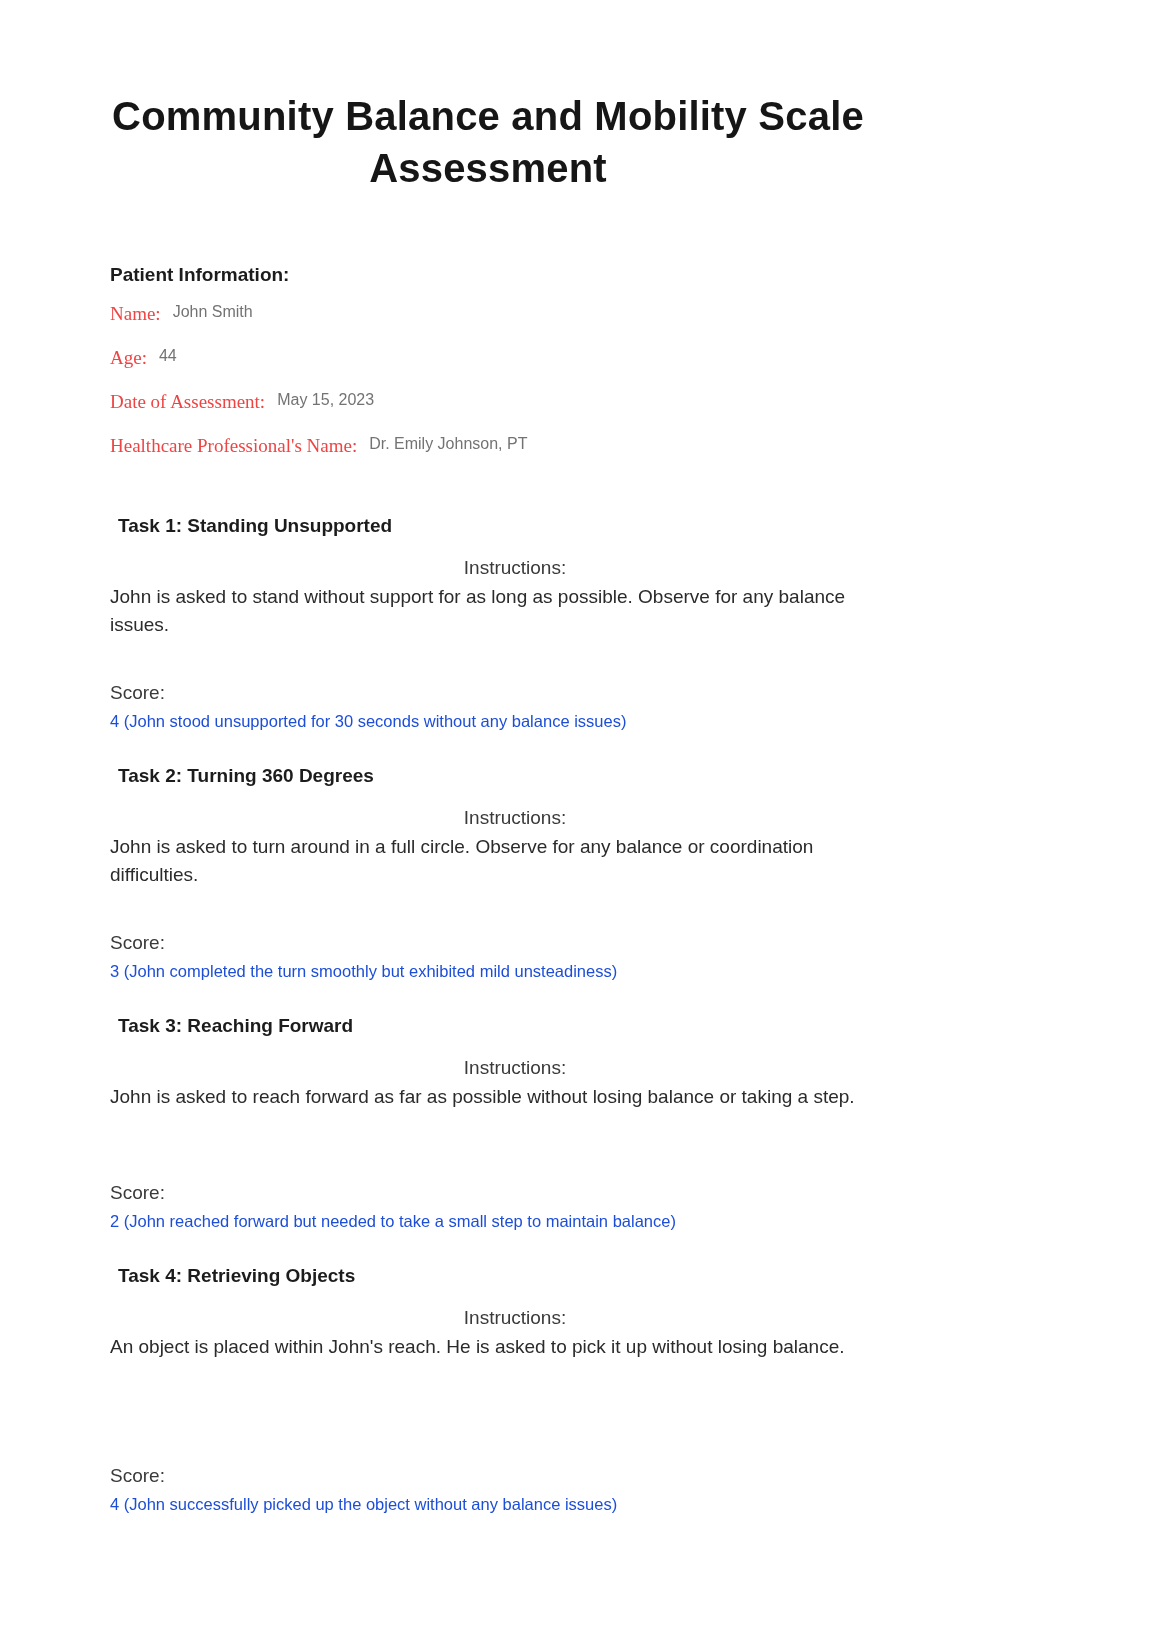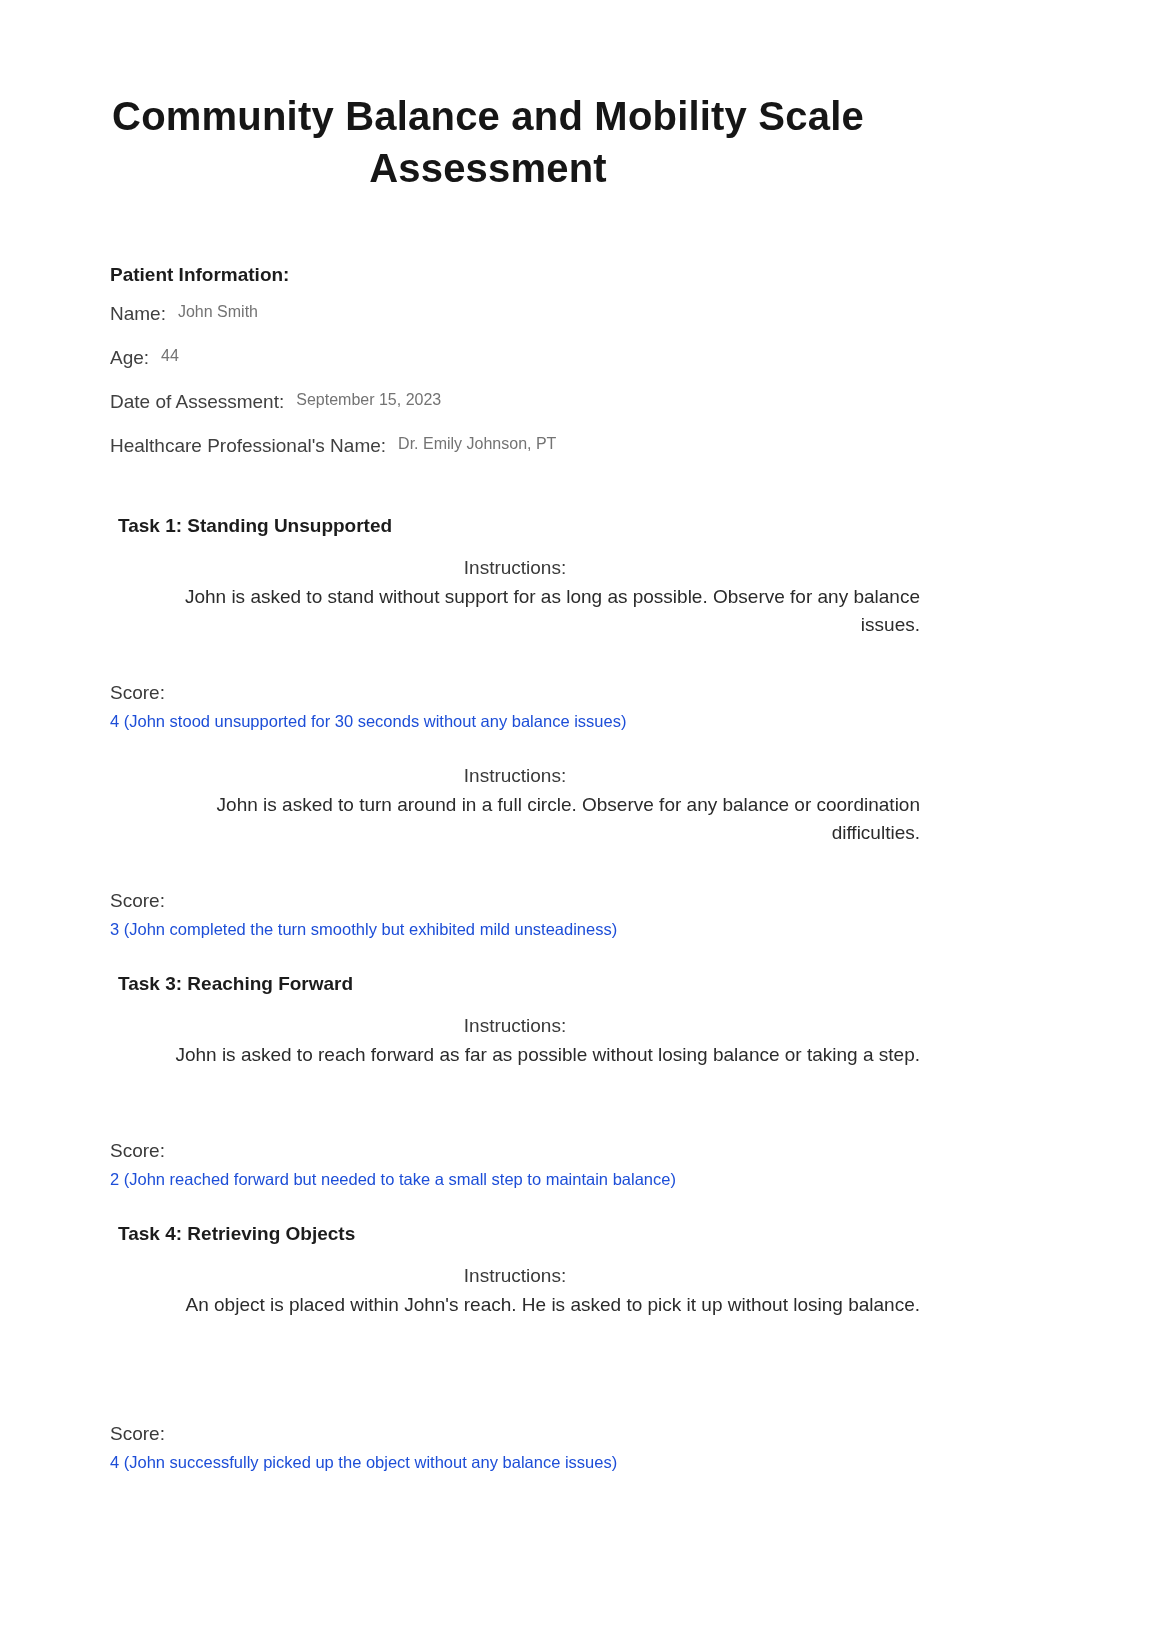--- a/index.html
+++ b/index.html
@@ -38,21 +38,22 @@
     line-height: 26px;
     color: #1c1c1c;
     margin-bottom: 13px;
   }
   .field-row {
     line-height: 26px;
     margin-bottom: 17px;
   }
   .field-label {
     font-size: 19px;
-    color: #404040;
+    color: #ef4444;
+    font-family: Liberation Serif, serif;
   }
   .field-value {
     font-size: 16px;
     color: #737373;
     margin-left: 12px;
     position: relative;
     top: -3px;
   }
   .tasks {
     margin-top: 53px;
@@ -76,21 +77,20 @@
     text-align: center;
   }
   .instruction-text {
     font-size: 19px;
     line-height: 28px;
     color: #2b2b2b;
     white-space: pre-line;
     max-width: 905px;
     min-height: 56px;
     margin-bottom: 41px;
-    text-align: right;
   }
   .instruction-text.tall {
     min-height: 89px;
   }
   .score-label {
     font-size: 19px;
     line-height: 26px;
     color: #3a3a3a;
     margin-bottom: 4px;
   }
@@ -115,40 +115,41 @@
 
       <div class="field-row">
         <span class="field-label">Name:</span><span class="field-value">John Smith</span>
       </div>
 
       <div class="field-row">
         <span class="field-label">Age:</span><span class="field-value">44</span>
       </div>
 
       <div class="field-row">
-        <span class="field-label">Date of Assessment:</span><span class="field-value">September 15, 2023</span>
+        <span class="field-label">Date of Assessment:</span><span class="field-value">May 15, 2023</span>
       </div>
 
       <div class="field-row">
         <span class="field-label">Healthcare Professional's Name:</span><span class="field-value">Dr. Emily Johnson, PT</span>
       </div>
     </div>
 
     <div class="tasks">
 
       <div class="task">
         <div class="task-heading">Task 1: Standing Unsupported</div>
         <div class="instructions-label">Instructions:</div>
         <div class="instruction-text">John is asked to stand without support for as long as possible. Observe for any balance
 issues.</div>
         <div class="score-label">Score:</div>
         <div class="score-value">4 (John stood unsupported for 30 seconds without any balance issues)</div>
       </div>
 
       <div class="task">
+        <div class="task-heading">Task 2: Turning 360 Degrees</div>
         <div class="instructions-label">Instructions:</div>
         <div class="instruction-text">John is asked to turn around in a full circle. Observe for any balance or coordination
 difficulties.</div>
         <div class="score-label">Score:</div>
         <div class="score-value">3 (John completed the turn smoothly but exhibited mild unsteadiness)</div>
       </div>
 
       <div class="task">
         <div class="task-heading">Task 3: Reaching Forward</div>
         <div class="instructions-label">Instructions:</div>

